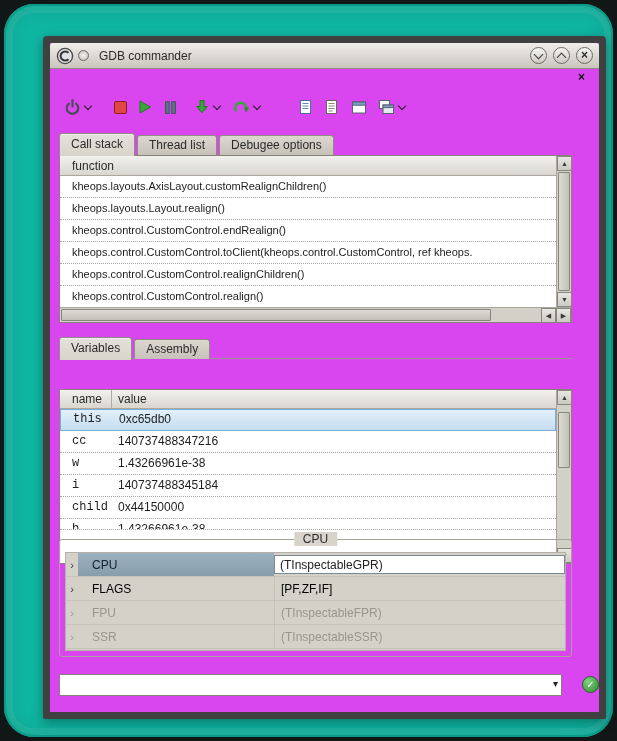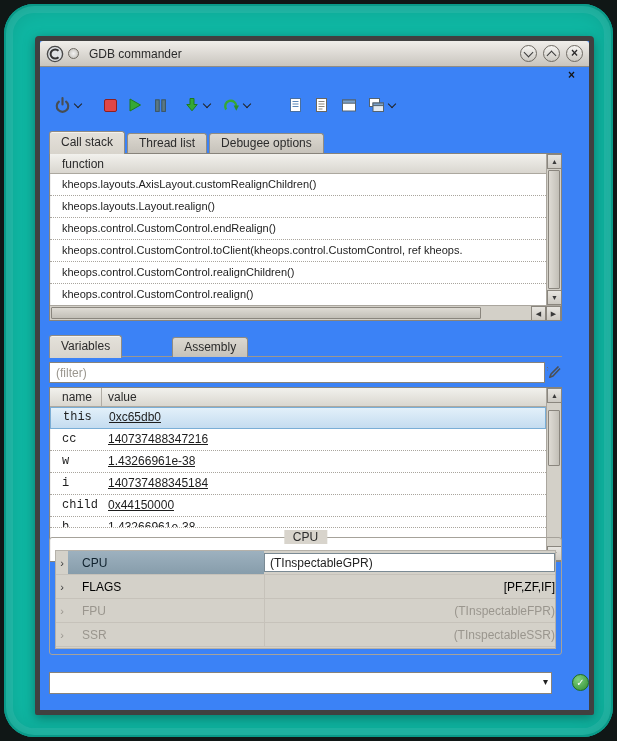--- a/index.html
+++ b/index.html
@@ -1,22 +1,22 @@
 <!DOCTYPE html>
 <html><head>
 <meta charset="utf-8">
 <style>
   html,body{margin:0;padding:0;background:#121817;}
   body{width:617px;height:741px;overflow:hidden;font-family:"Liberation Sans","DejaVu Sans",sans-serif;
        -webkit-font-smoothing:antialiased;}
   .stage{position:relative;width:617px;height:741px;background:#101716;}
   .frame{position:absolute;inset:4px;border-radius:30px;background:#0fb7a3;
          box-shadow:inset 0 0 0 2px #0a9a89, inset 0 0 0 9px rgba(255,255,255,.07), inset 0 0 26px rgba(0,0,0,.18);}
-  .window{position:absolute;left:31px;top:32px;width:549px;height:669px;background:#3b82f6;
-          border:5px solid #404040;border-radius:4px 4px 2px 2px;box-shadow:0 3px 12px rgba(0,0,0,.35);}
+  .window{position:absolute;left:39px;top:32px;width:549px;height:669px;background:#d946ef;
+          border:7px solid #404040;border-radius:4px 4px 2px 2px;box-shadow:0 3px 12px rgba(0,0,0,.35);}
 
   
   .titlebar{position:absolute;left:0;top:0;width:100%;height:26px;border-radius:3px 3px 0 0;
             background:linear-gradient(#f0eeea,#c9c5be);border-bottom:1px solid #908c84;
             display:flex;align-items:center;box-sizing:border-box;padding:0 6px;}
   .title-text{font-size:12px;color:#2b2b2b;margin-left:10px;}
   .winbtns{margin-left:auto;display:flex;gap:6px;align-items:center;}
   .winbtn{width:17px;height:17px;border-radius:50%;border:1px solid #6e6a63;box-sizing:border-box;
           background:linear-gradient(#f6f5f2,#ccc9c2);display:flex;align-items:center;justify-content:center;cursor:default;}
   .chev{display:inline-block;width:6px;height:6px;border-right:1.6px solid #3a3a3a;border-bottom:1.6px solid #3a3a3a;}
@@ -63,51 +63,51 @@
   .vscroll{position:absolute;right:0;top:0;width:15px;background:#d3d0c8;border-left:1px solid #aaa69e;box-sizing:border-box;}
   .hscroll{position:absolute;left:0;bottom:0;height:15px;background:#d3d0c8;border-top:1px solid #aaa69e;box-sizing:border-box;}
   .sbtn{position:absolute;width:15px;height:15px;background:linear-gradient(#e8e6e1,#ccc9c2);border:1px solid #8a867e;
         box-sizing:border-box;color:#3a3a3a;font-size:7px;display:flex;align-items:center;justify-content:center;cursor:default;}
   .vthumb{position:absolute;left:1px;right:1px;background:linear-gradient(90deg,#dedbd4,#c2bfb7);
           border:1px solid #8a867e;box-sizing:border-box;border-radius:1px;}
   .hthumb{position:absolute;top:1px;bottom:1px;background:linear-gradient(#dedbd4,#c2bfb7);
           border:1px solid #8a867e;box-sizing:border-box;border-radius:1px;}
 
   
-  .tabs2{left:9px;top:293px;gap:48px;}
+  .tabs2{left:9px;top:293px;}
   .tabline{position:absolute;left:9px;top:315px;width:513px;height:1px;background:#9b978f;}
   .filterrow{position:absolute;left:9px;top:321px;width:513px;height:21px;}
   .filter-input{position:absolute;left:0;top:0;width:496px;height:21px;box-sizing:border-box;border:1px solid #87837b;
         background:#fff;font-size:12px;color:#333;padding:0 6px;font-family:"Liberation Sans","DejaVu Sans",sans-serif;outline:none;}
   .filter-input::placeholder{color:#9a968e;}
   .filter-btn{position:absolute;right:0;top:1px;width:18px;height:18px;display:flex;align-items:center;justify-content:center;cursor:default;}
 
   .vars{left:9px;top:346px;width:513px;height:175px;}
   .vars-hdr{height:19px;width:calc(100% - 15px);}
   .vars-hdr .hname{width:52px;padding-left:12px;border-right:1px solid #b0aca4;}
   .vars-hdr .hvalue{padding-left:6px;flex:1;}
   .vars-rows{position:absolute;left:0;top:19px;right:15px;bottom:0;overflow:hidden;}
   .var-row{height:22px;line-height:21px;font-size:12px;color:#1d1d1d;display:flex;
            border-bottom:1px dotted #a9a59d;box-sizing:border-box;cursor:default;}
   .var-row .cname{width:52px;padding-left:12px;box-sizing:border-box;flex:none;font-family:Liberation Mono, monospace;}
-  .var-row .cvalue{padding-left:6px;white-space:nowrap;overflow:hidden;text-decoration:underline;}
+  .var-row .cvalue{padding-left:6px;white-space:nowrap;overflow:hidden;}
   .var-row.selected{background:linear-gradient(#e2f0fa,#c4dcf0);border:1px solid #7aaed6;border-bottom:1px solid #7aaed6;
            line-height:19px;}
   .var-row.partial{height:11px;overflow:hidden;}
 
   
   .cpubox{position:absolute;left:9px;top:496px;width:513px;height:118px;border:1px solid #a6a29a;border-radius:3px;box-sizing:border-box;}
   .cpubox .legend{position:absolute;top:-8px;left:50%;transform:translateX(-50%);background:#d8d4cc;
                   padding:0 9px;font-size:12px;color:#2b2b2b;}
   .cpugrid{position:absolute;left:5px;top:12px;right:5px;bottom:5px;border:1px solid #b5b1a9;background:#d4d1c9;overflow:hidden;}
   .cpu-row{position:relative;height:23px;border-bottom:1px solid #c6c2ba;display:flex;align-items:center;font-size:12px;color:#22
   2;}
   .cpu-row .exp{width:12px;text-align:center;color:#3a3a3a;font-size:11px;flex:none;cursor:default;}
   .cpu-row .nm{width:196px;padding-left:14px;box-sizing:border-box;flex:none;height:100%;display:flex;align-items:center;}
-  .cpu-row .val{padding-left:6px;flex:1;height:100%;display:flex;align-items:center;border-left:1px solid #c6c2ba;justify-content:flex-end;}
+  .cpu-row .val{padding-left:6px;flex:1;height:100%;display:flex;align-items:center;border-left:1px solid #c6c2ba;}
   .cpu-row.sel .nm{background:linear-gradient(#9db1bf,#879dab);color:#10222e;}
   .cpu-row.sel .val{padding:0;border-left:none;}
   .cpu-edit{margin-left:0;width:100%;height:19px;box-sizing:border-box;border:1px solid #7a8a94;background:#fff;
             font-size:12px;color:#222;display:flex;align-items:center;padding-left:5px;}
   .cpu-row.dim .nm,.cpu-row.dim .val,.cpu-row.dim .exp{color:#9a968e;}
 
   
   .cmdrow{position:absolute;left:9px;top:631px;width:513px;height:23px;}
   .combo{position:absolute;left:0;top:0;width:503px;height:22px;box-sizing:border-box;border:1px solid #87837b;background:#fff;}
   .combo input{position:absolute;left:2px;top:2px;right:20px;bottom:2px;border:none;outline:none;font-size:12px;
@@ -249,29 +249,20 @@
           <span class="sbtn" style="right:0;top:0;">▶</span>
         </div>
       </div>
 
       <div class="tabs tabs2">
         <span class="tab active">Variables</span>
         <span class="tab">Assembly</span>
       </div>
       <div class="tabline"></div>
 
-      <div class="filterrow">
-        <input class="filter-input" value="" placeholder="(filter)" style="">
-        <span class="filter-btn">
-          <svg width="16" height="16" viewBox="0 0 16 16">
-            <path d="M13.5 2.5 L6 10 L4.8 13.2 L8 12 L15 4.5" fill="none" stroke="#4a4f55" stroke-width="1.6" stroke-linejoin="round"></path>
-            <path d="M2 3 l1.2 1.2 M2 6 l.9 .2" stroke="#6a7076" stroke-width="1"></path>
-          </svg>
-        </span>
-      </div>
 
       <div class="panel vars">
         <div class="lhdr vars-hdr">
           <span class="hcell hname">name</span>
           <span class="hcell hvalue">value</span>
         </div>
         <div class="vars-rows">
           <div class="var-row selected">
             <span class="cname">this</span>
             <span class="cvalue">0xc65db0</span>

